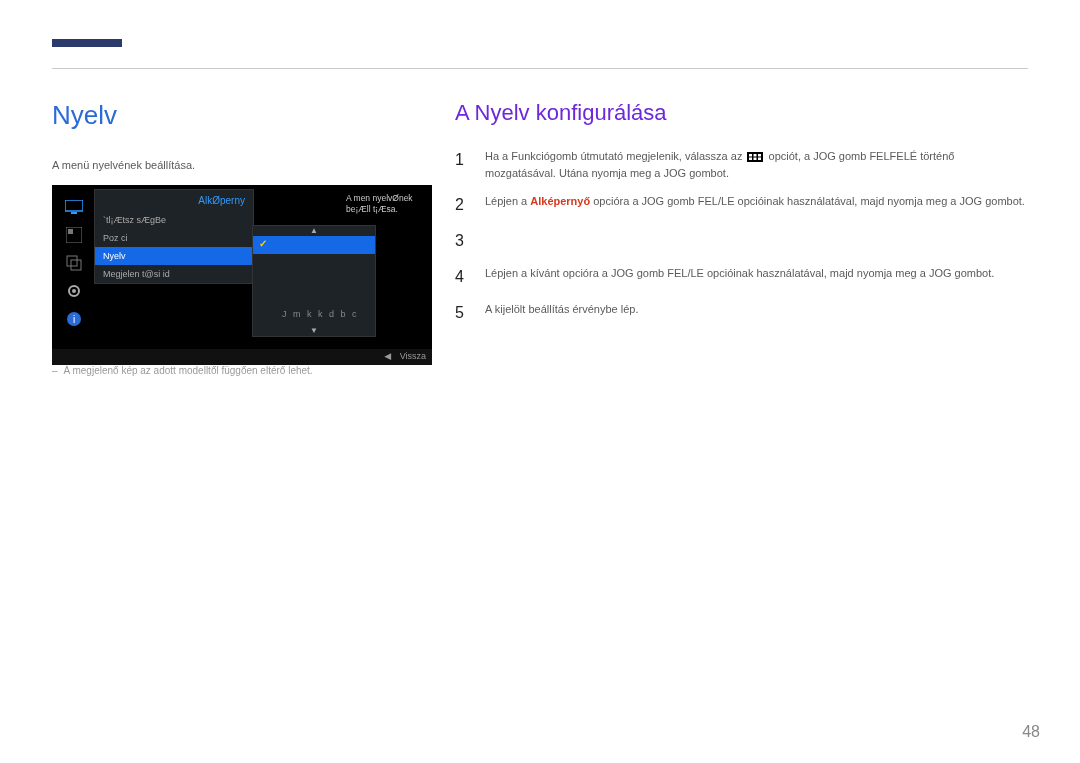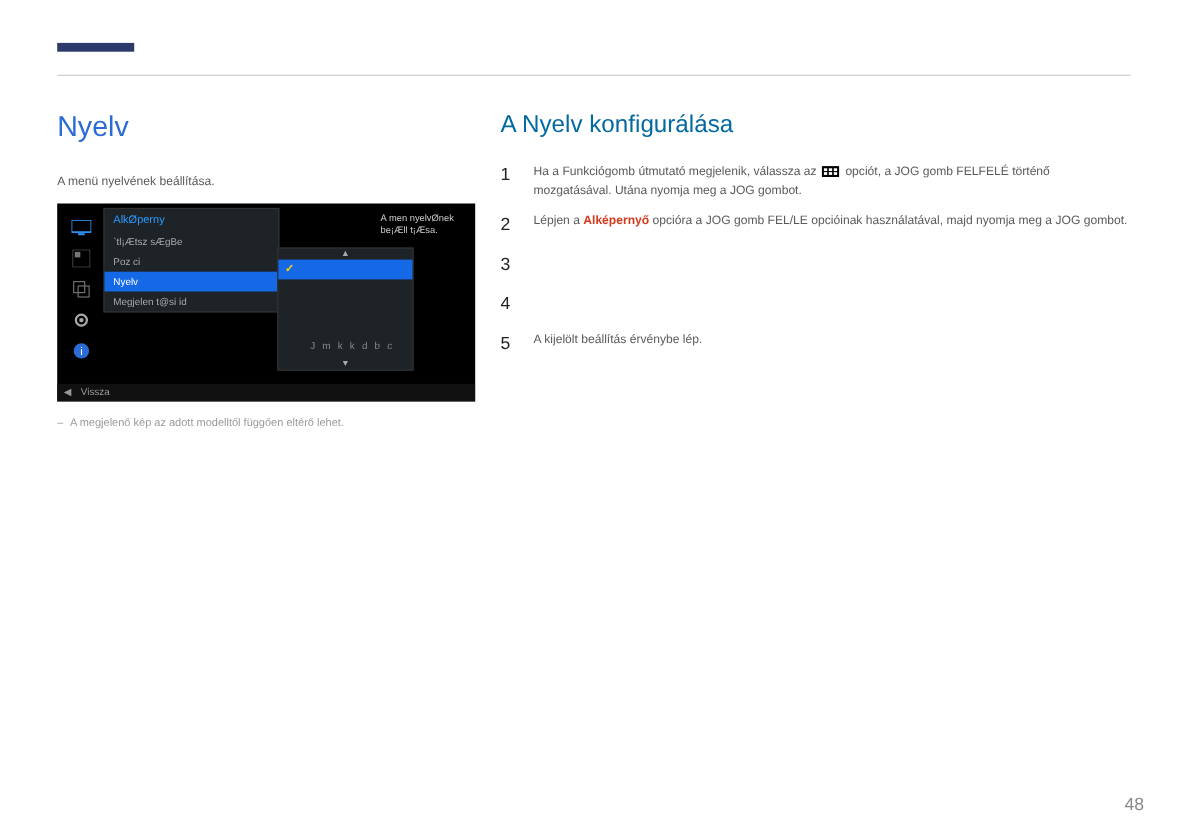--- a/index.html
+++ b/index.html
@@ -41,42 +41,41 @@
   }
   h1.section {
     font-size: 26px;
     font-weight: 500;
     color: #2b6bd6;
     margin-bottom: 28px;
   }
   h1.subsection {
     font-size: 22px;
     font-weight: 500;
-    color: #0369a1;
+    color: #6d28d9;
     margin-bottom: 22px;
   }
   .desc {
     font-size: 11px;
     color: #5a5a5a;
     margin-bottom: 8px;
   }
   .notes {
     font-size: 11px;
     color: #888;
     line-height: 1.6;
   }
   .notes .dash {
     display: inline-block;
     width: 16px;
     vertical-align: top;
   }
   .footnote {
     font-size: 10px;
     color: #9a9a9a;
-    margin-top: 14px;
   }
   .footnote .dot { margin-right: 6px; }
 
   
   .osd-wrap {
     margin-top: 14px;
     width: 380px;
     height: 180px;
     background: #000;
     position: relative;
@@ -103,20 +102,21 @@
     position: absolute;
     left: 42px; top: 4px;
     width: 160px;
     background: #1e2328;
     border: 1px solid #333;
   }
   .osd-menu-title {
     color: #2b9bff;
     font-size: 10px;
     padding: 5px 8px;
+    text-align: right;
   }
   .osd-item {
     display: flex;
     padding: 4px 8px;
     color: #aaa;
     font-size: 9px;
   }
   .osd-item.hl {
     background: #1569e6;
     color: #fff;
@@ -161,21 +161,21 @@
     font-size: 9px;
     letter-spacing: 2px;
   }
   .osd-bottom-bar {
     position: absolute;
     bottom: 0; left: 0; right: 0;
     height: 16px;
     background: #111;
     color: #999;
     font-size: 9px;
-    text-align: left;
+    text-align: right;
     padding: 2px 6px;
   }
   .osd-bottom-bar .tri { margin-right: 6px; }
 
   
   .steps { }
   .step {
     display: flex;
     gap: 16px;
     margin-bottom: 12px;
@@ -321,20 +321,23 @@
         <span>Lépjen a </span><span class="hl">Alképernyő</span><span> opcióra a JOG gomb FEL/LE opcióinak használatával, majd nyomja meg a JOG gombot.</span>
       </div>
     </div>
 
     <div class="step">
       <div class="num">3</div>
     </div>
 
     <div class="step">
       <div class="num">4</div>
+      <div class="txt">
+        <span>Lépjen a kívánt opcióra a JOG gomb FEL/LE opcióinak használatával, majd nyomja meg a JOG gombot.</span>
+      </div>
     </div>
 
     <div class="step">
       <div class="num">5</div>
       <div class="txt">
         <span>A kijelölt beállítás érvénybe lép.</span>
       </div>
     </div>
 
   </div>

